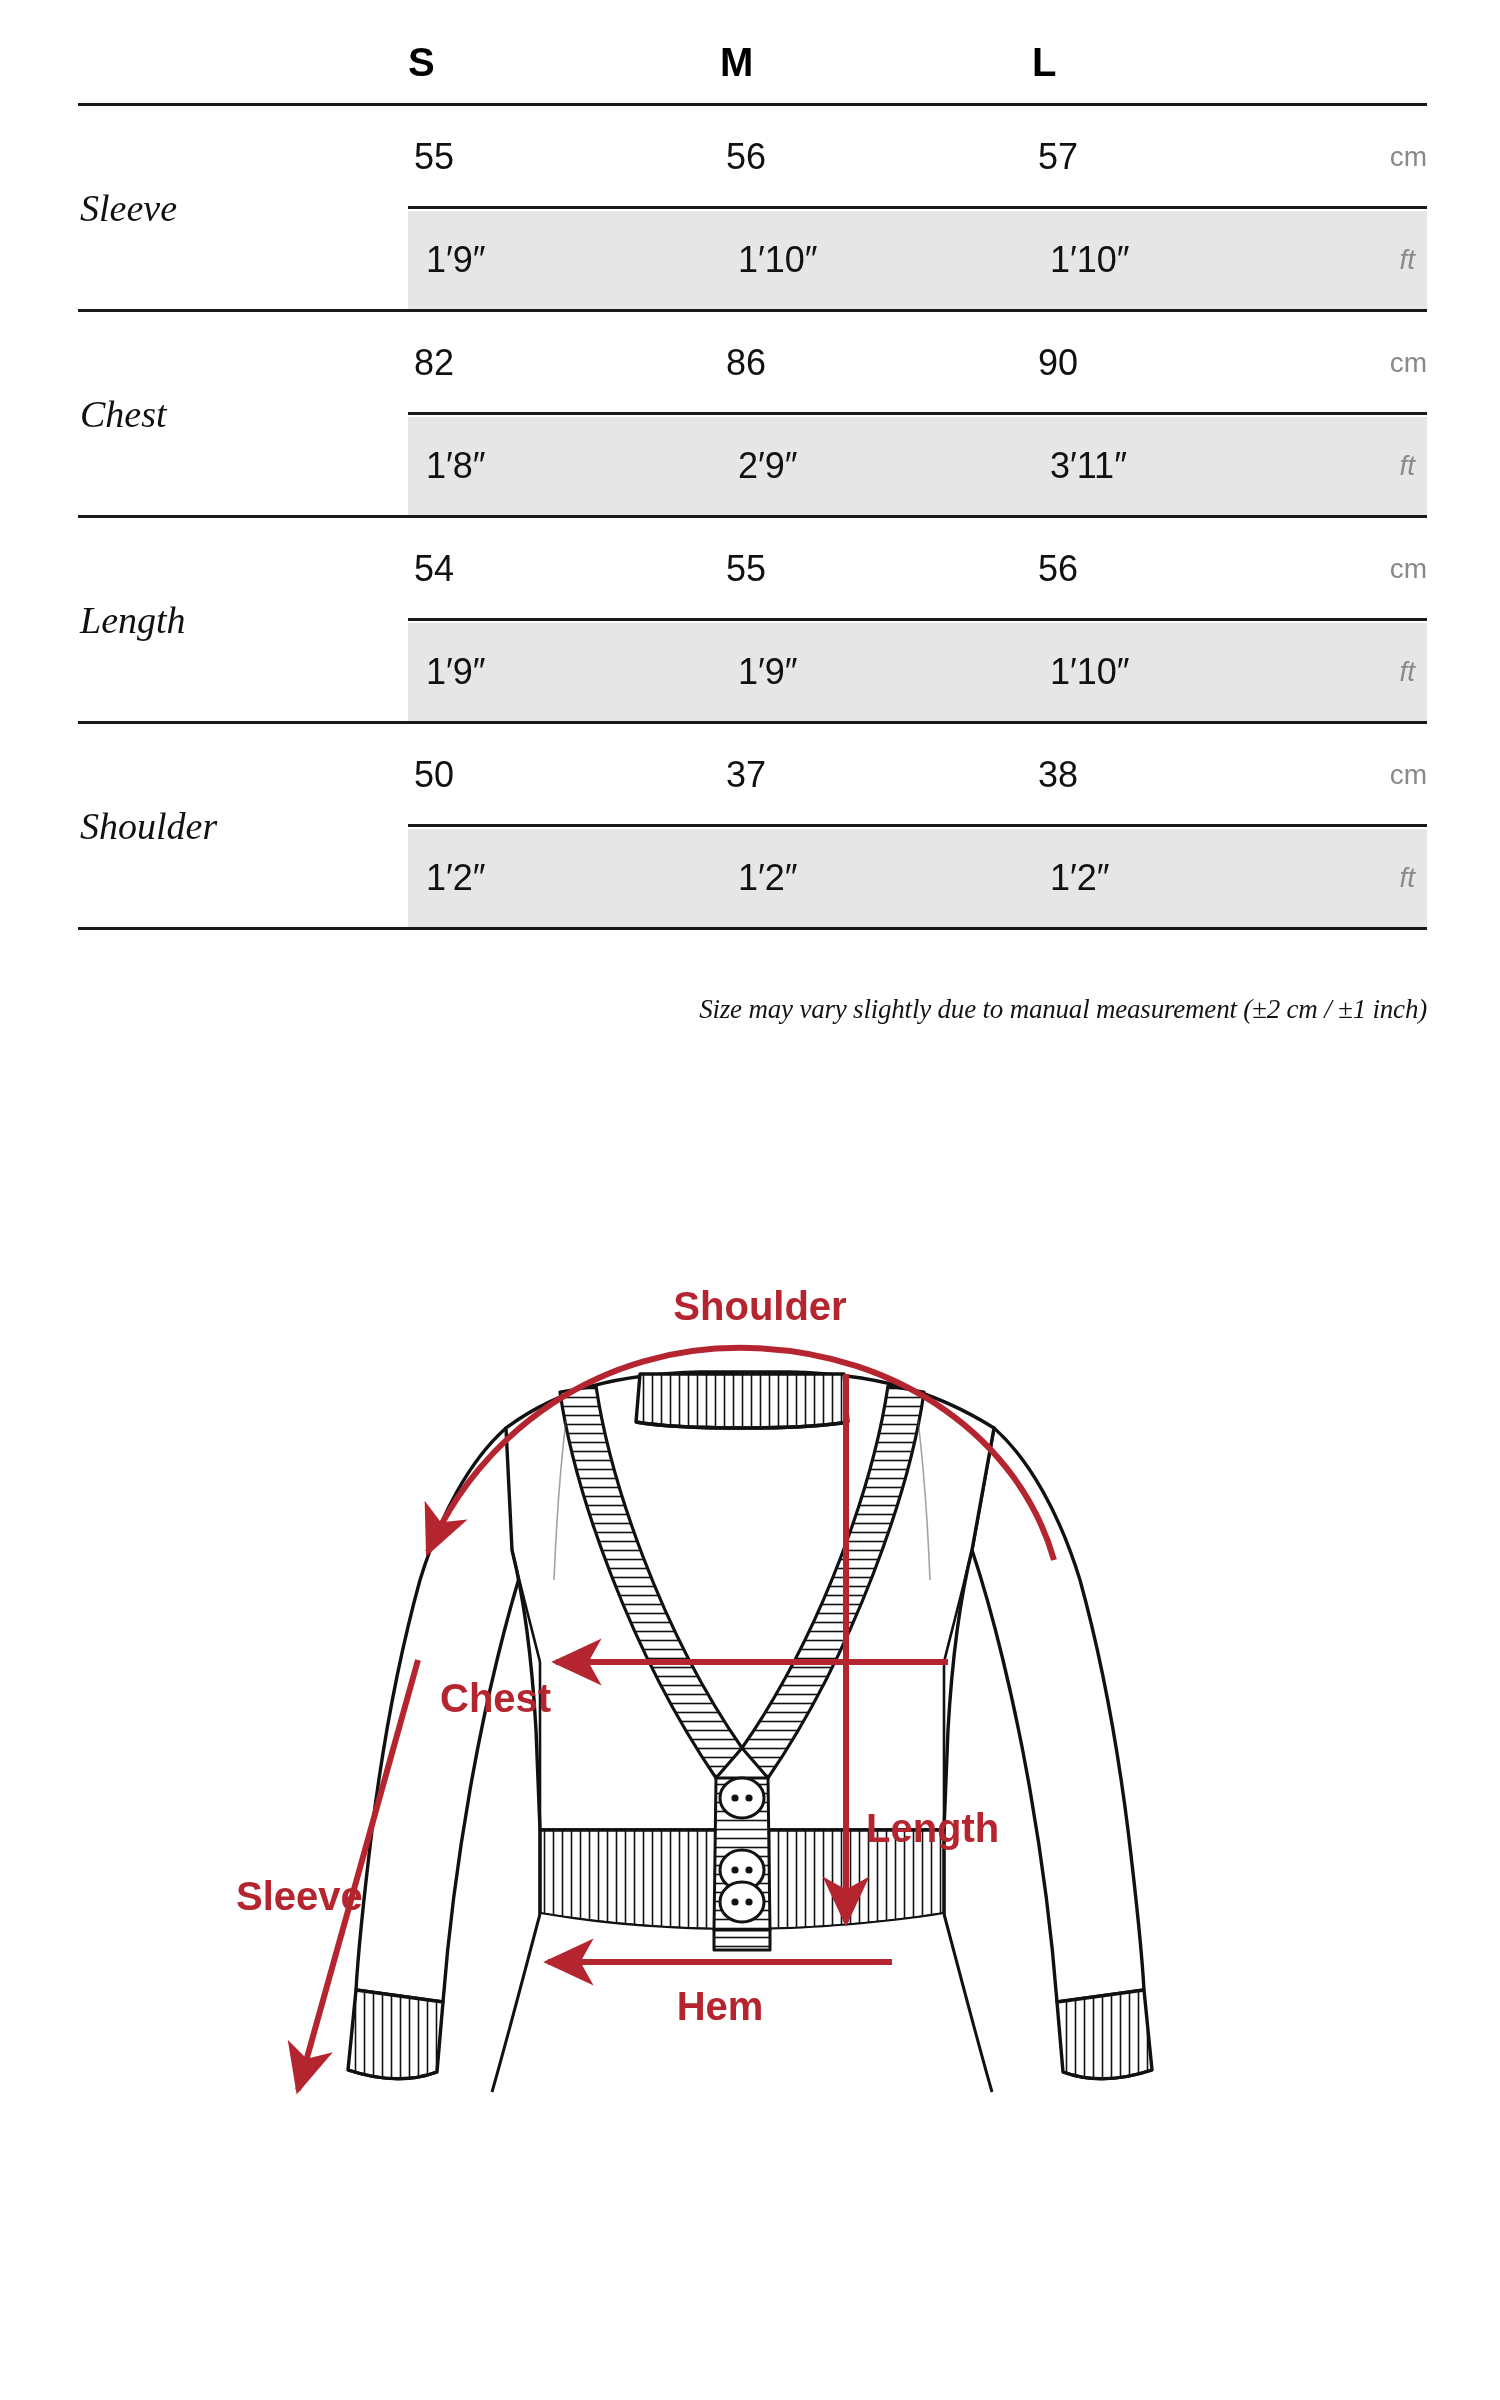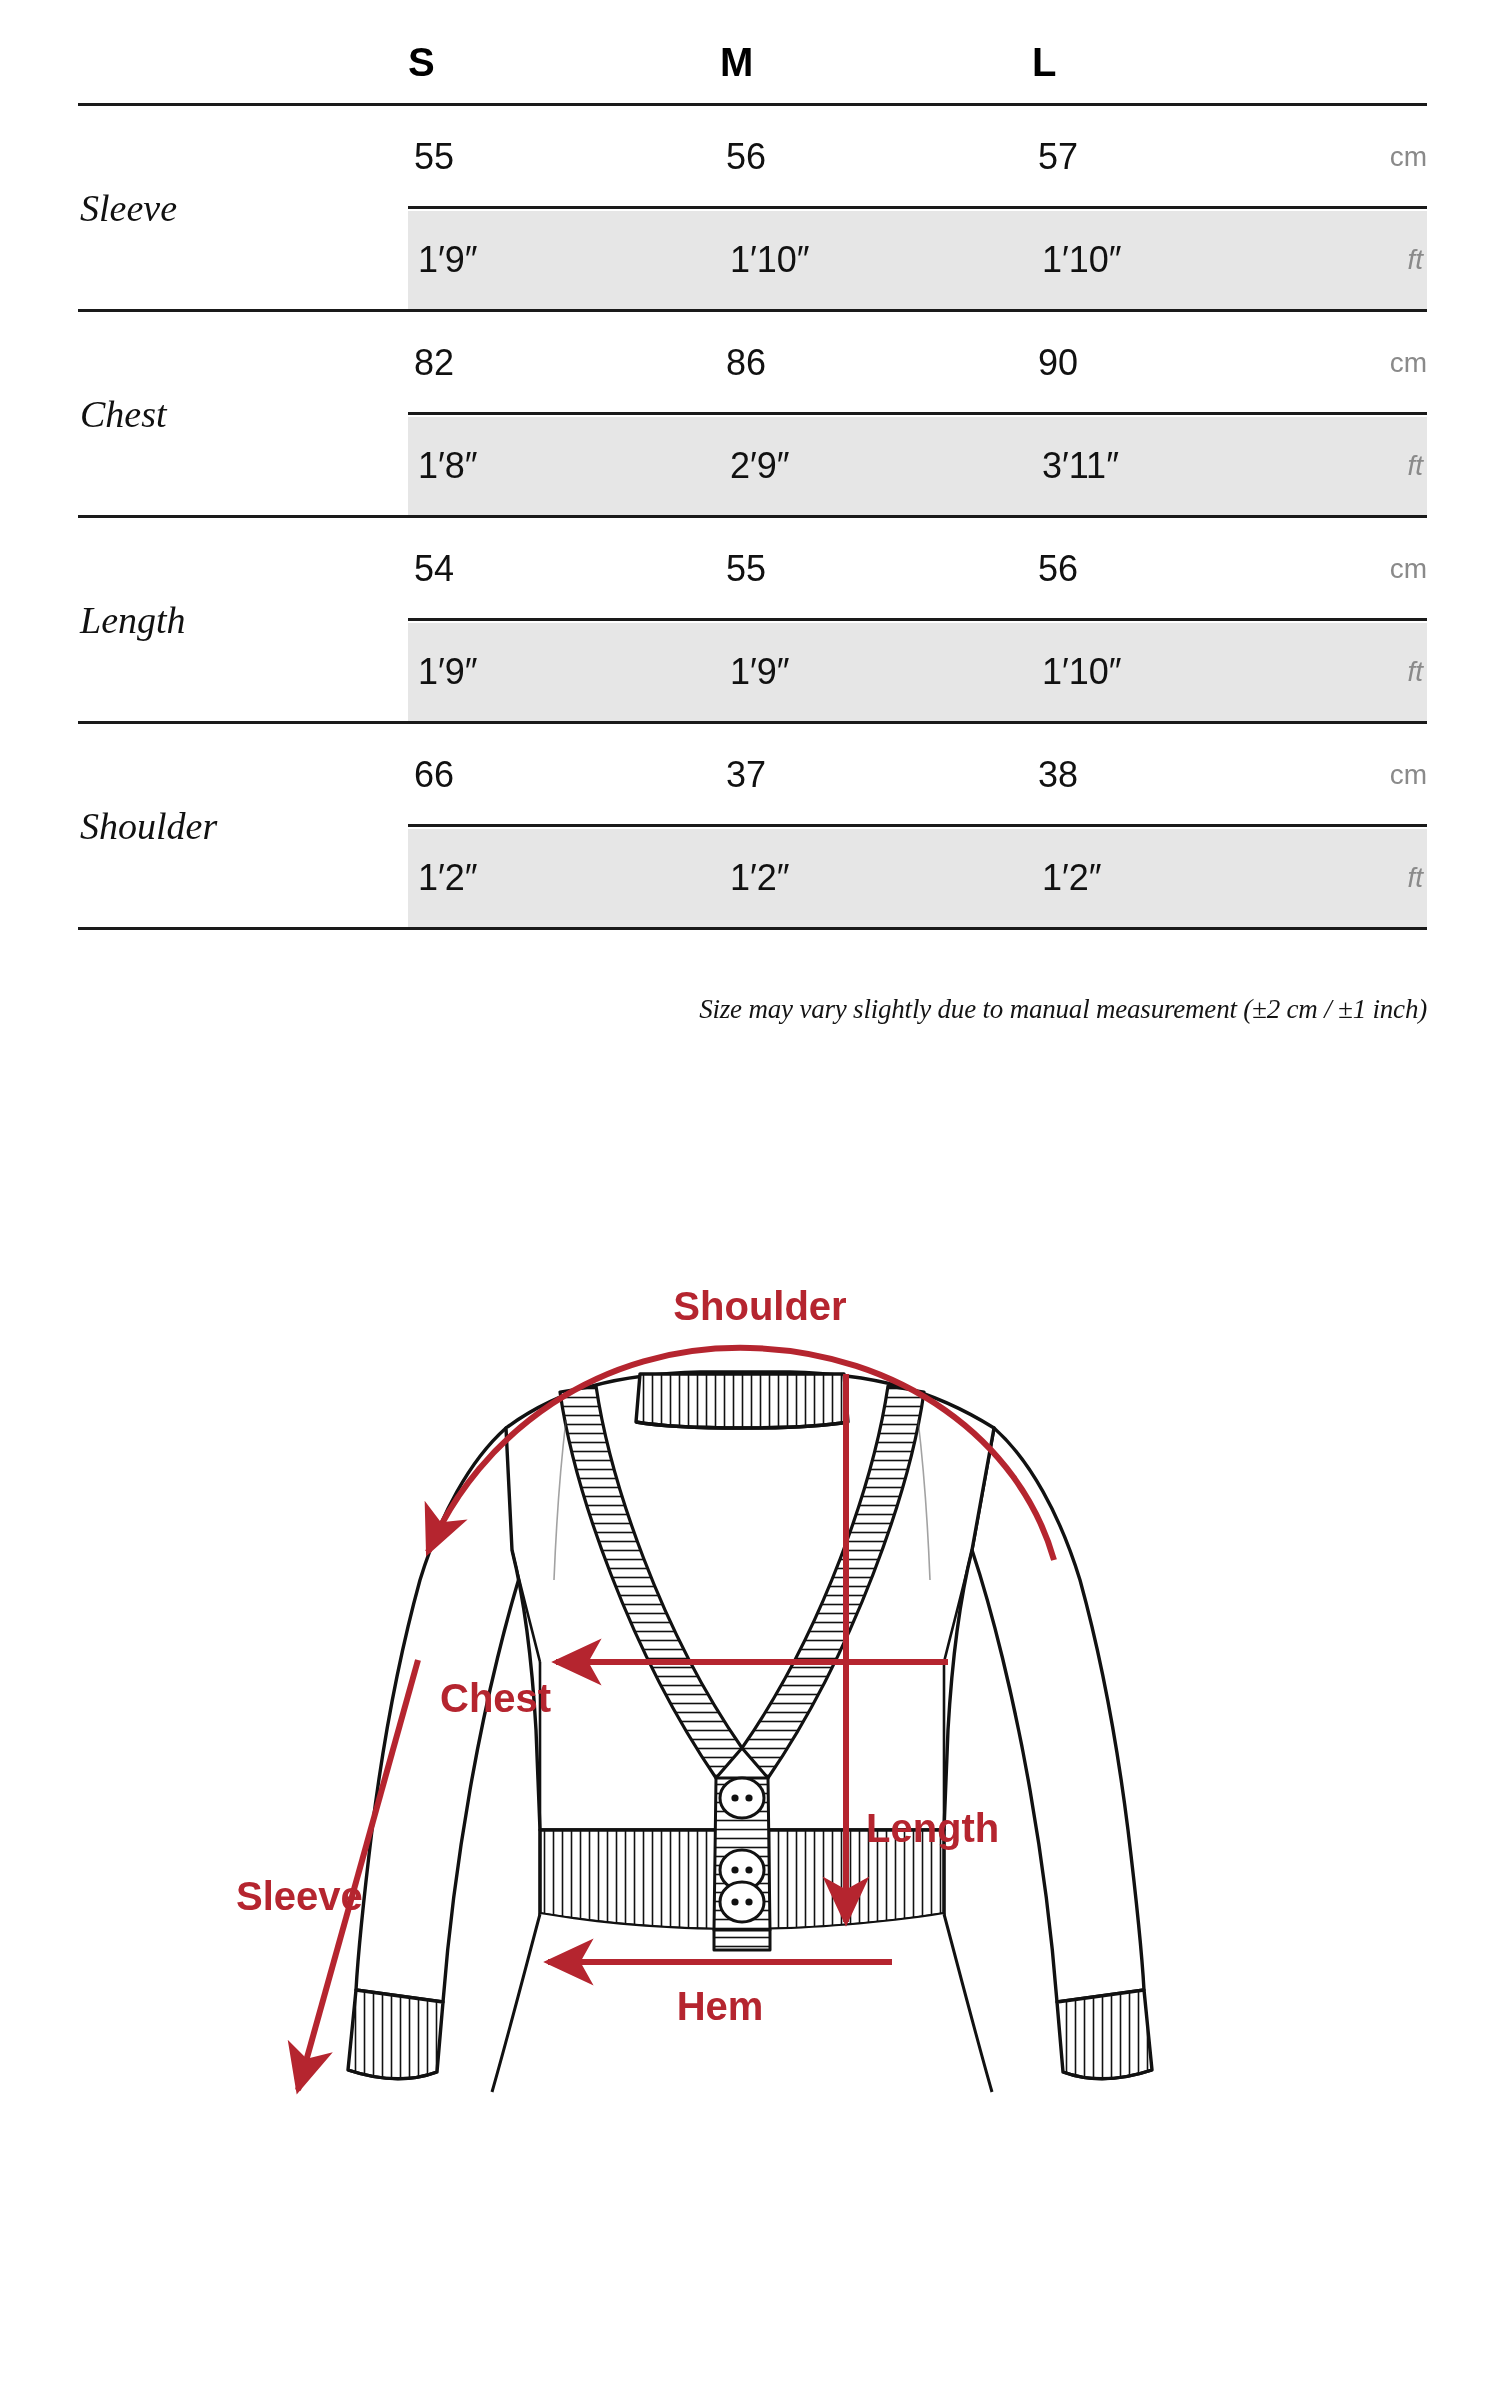--- a/index.html
+++ b/index.html
@@ -67,21 +67,21 @@
     background: #ffffff;
     height: 100px;
     vertical-align: middle;
     padding: 0;
   }
   
   tr.ft-row td.shade {
     background: #e6e6e6;
     height: 100px;
     vertical-align: middle;
-    padding: 4px;
+    padding: 12px;
   }
 
   .row-label {
     font-family: "Liberation Serif", serif;
     font-style: italic;
     font-size: 38px;
     color: #111111;
     white-space: nowrap;
     padding-left: 2px;
   }
@@ -250,21 +250,21 @@
       </tr>
       <tr class="rule-row">
         <td class="rule-full" colspan="5"></td>
       </tr>
 
       <tr class="cm-row">
         <td rowspan="3">
           <div class="row-label">Shoulder</div>
         </td>
         <td>
-            <div class="val">66</div>
+            <div class="val">50</div>
           </td>
         <td>
             <div class="val">37</div>
           </td>
         <td>
             <div class="val">38</div>
           </td>
         <td class="unit unit-cm">cm</td>
       </tr>
       <tr class="rule-row">

